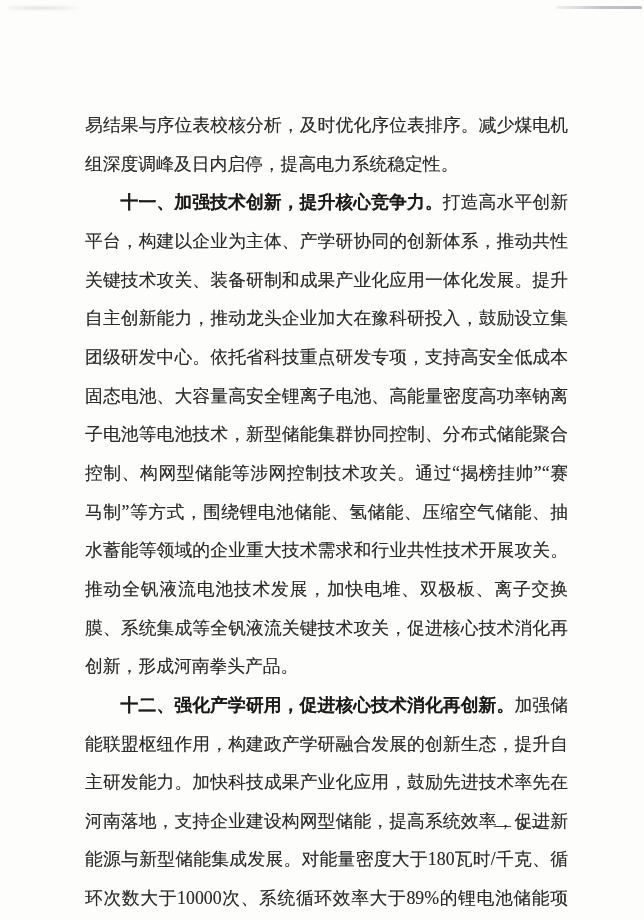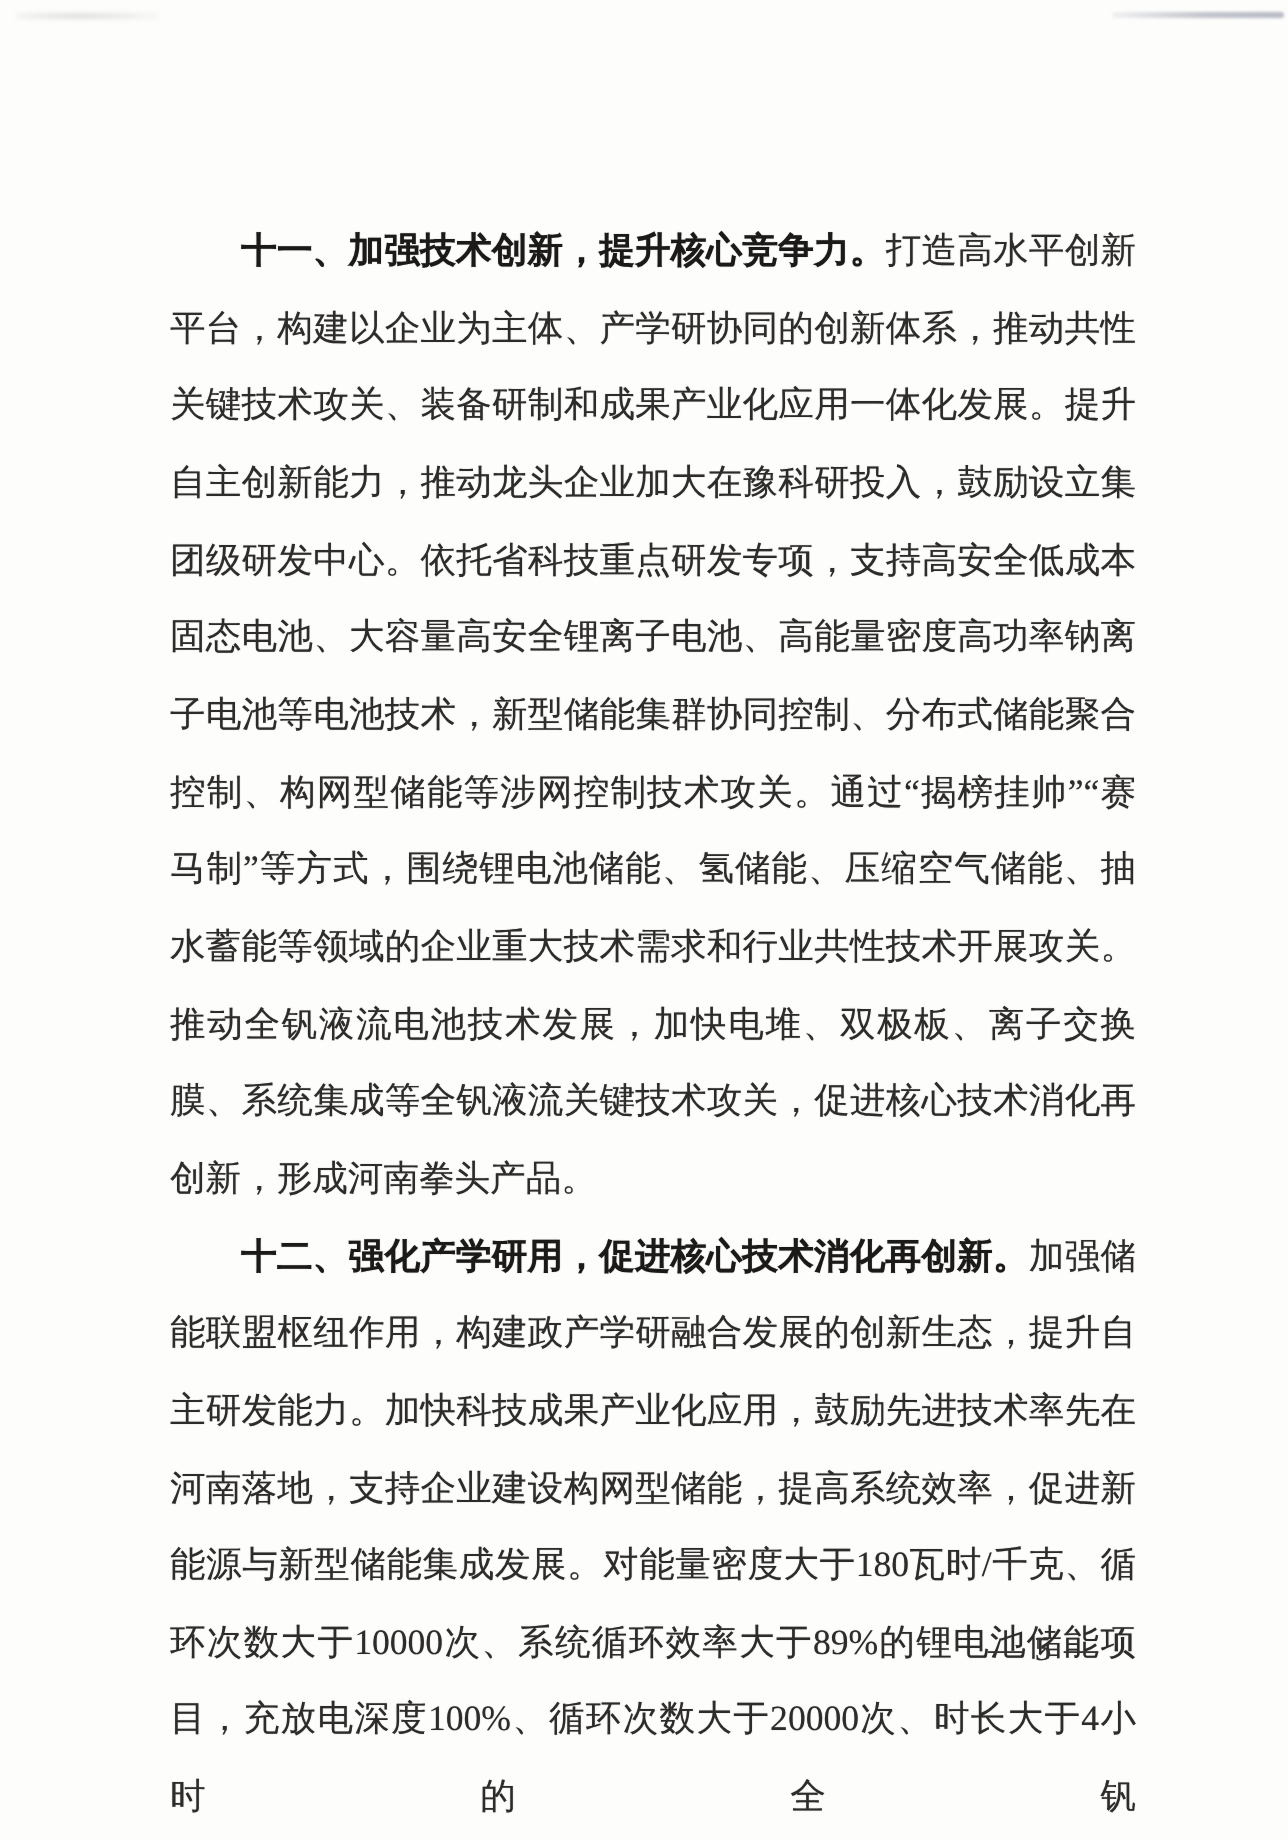--- a/index.html
+++ b/index.html
@@ -77,17 +77,18 @@
     white-space: pre;
   }
 </style>
 </head>
 <body>
 
 <div class="page">
   <div class="artifact artifact-left"></div>
   <div class="artifact artifact-right"></div>
   <div class="text-block">
+      <p class="para"><span class="seg">易结果与序位表校核分析，及时优化序位表排序。减少煤电机组深度调峰及日内启停，提高电力系统稳定性。</span></p>
       <p class="para indent"><span class="seg bold">十一、加强技术创新，提升核心竞争力。</span><span class="seg">打造高水平创新平台，构建以企业为主体、产学研协同的创新体系，推动共性关键技术攻关、装备研制和成果产业化应用一体化发展。提升自主创新能力，推动龙头企业加大在豫科研投入，鼓励设立集团级研发中心。依托省科技重点研发专项，支持高安全低成本固态电池、大容量高安全锂离子电池、高能量密度高功率钠离子电池等电池技术，新型储能集群协同控制、分布式储能聚合控制、构网型储能等涉网控制技术攻关。通过“揭榜挂帅”“赛马制”等方式，围绕锂电池储能、氢储能、压缩空气储能、抽水蓄能等领域的企业重大技术需求和行业共性技术开展攻关。推动全钒液流电池技术发展，加快电堆、双极板、离子交换膜、系统集成等全钒液流关键技术攻关，促进核心技术消化再创新，形成河南拳头产品。</span></p>
       <p class="para indent justify-last"><span class="seg bold">十二、强化产学研用，促进核心技术消化再创新。</span><span class="seg">加强储能联盟枢纽作用，构建政产学研融合发展的创新生态，提升自主研发能力。加快科技成果产业化应用，鼓励先进技术率先在河南落地，支持企业建设构网型储能，提高系统效率，促进新能源与新型储能集成发展。对能量密度大于180瓦时/千克、循环次数大于10000次、系统循环效率大于89%的锂电池储能项目，充放电深度100%、循环次数大于20000次、时长大于4小时的全钒</span></p>
     </div>
   <div class="page-number">— 5 —</div>
 </div>
 
 </body></html>

